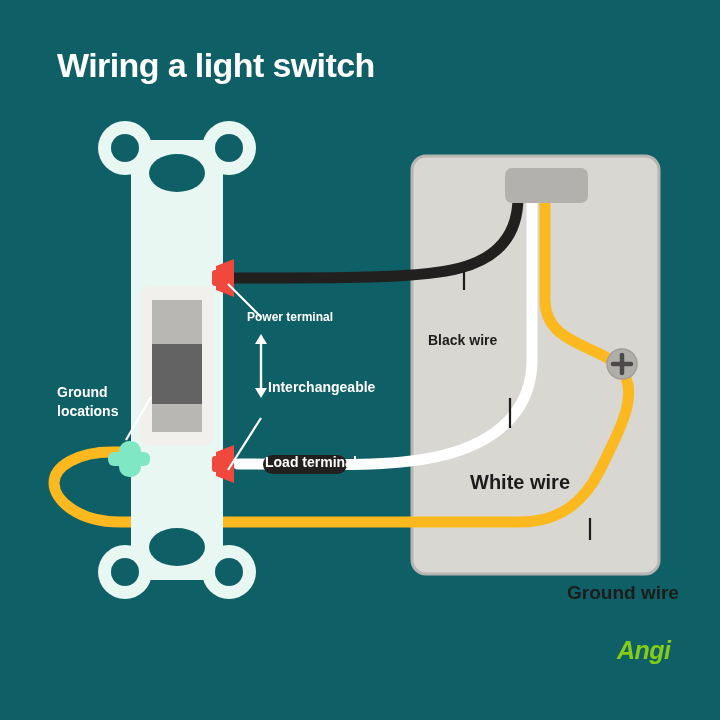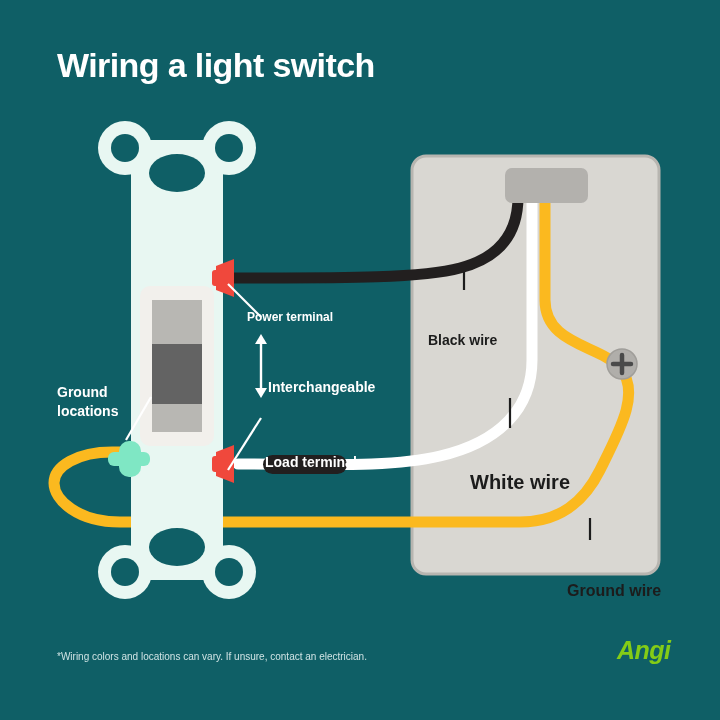--- a/index.html
+++ b/index.html
@@ -31,21 +31,21 @@
   .lbl{position:absolute;font-weight:bold;white-space:nowrap;}
   .lbl-light{color:#ffffff;}
   .lbl-dark{color:#1c1c1c;margin-top:44px;}
 
   #lbl-power{left:247px;top:310px;font-size:12px;}
   #lbl-inter{left:268px;top:359px;font-size:14px;margin-top:20px;}
   #lbl-load{left:265px;top:409px;font-size:14px;margin-top:45px;}
   #lbl-ground-term{left:57px;top:383px;font-size:14px;line-height:19px;text-align:left;width:120px;white-space:normal;}
   #lbl-black{left:428px;top:288px;font-size:14px;}
   #lbl-white{left:470px;top:427px;font-size:20px;}
-  #lbl-groundwire{left:567px;top:538px;font-size:16px;}
+  #lbl-groundwire{left:567px;top:538px;font-size:19px;}
 </style>
 </head>
 <body>
 
 <div id="stage">
 
   <svg id="art" viewBox="0 0 720 720" xmlns="http://www.w3.org/2000/svg">
     <defs>
       <clipPath id="boxclip">
         <rect x="412" y="156" width="247" height="418" rx="14" ry="14"></rect>
@@ -161,17 +161,16 @@
     <span>Ground</span><br>
     <span>locations</span>
   </div>
 
   <div class="lbl lbl-dark" id="lbl-black">Black wire</div>
 
   <div class="lbl lbl-dark" id="lbl-white">White wire</div>
 
   <div class="lbl lbl-dark" id="lbl-groundwire">Ground wire</div>
 
-  <div class="footnote">*Wiring colors and locations can vary. If unsure, contact an electrician.</div>
 
   <div class="logo">Angi</div>
 
 </div>
 
 </body></html>

